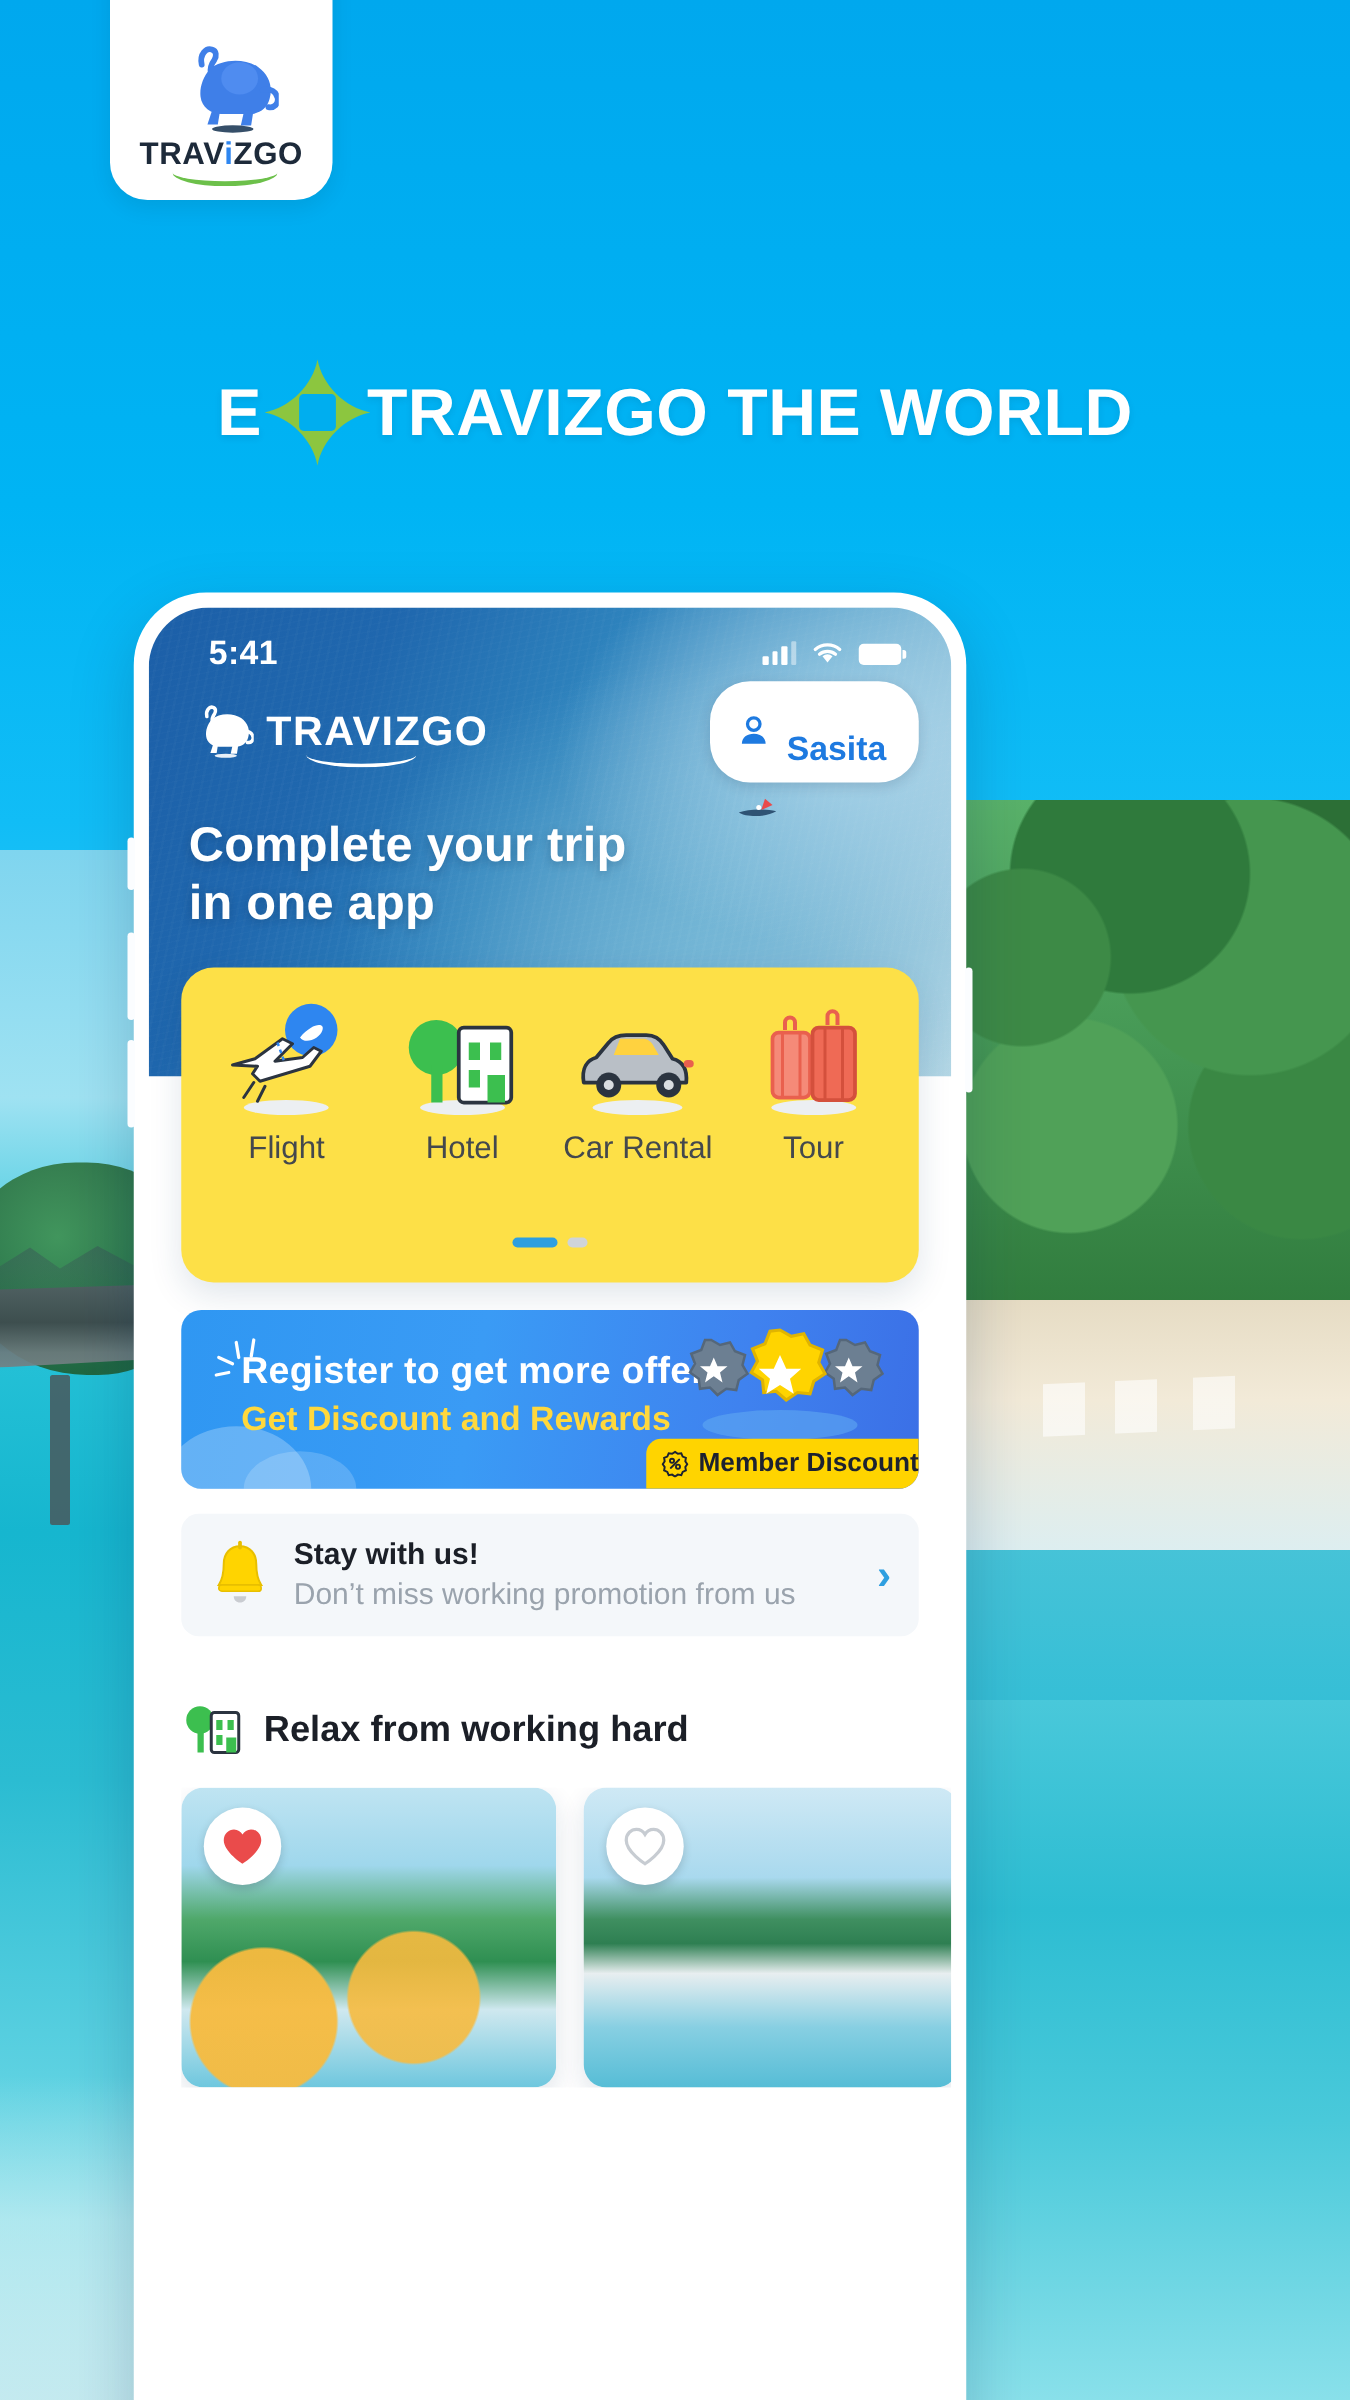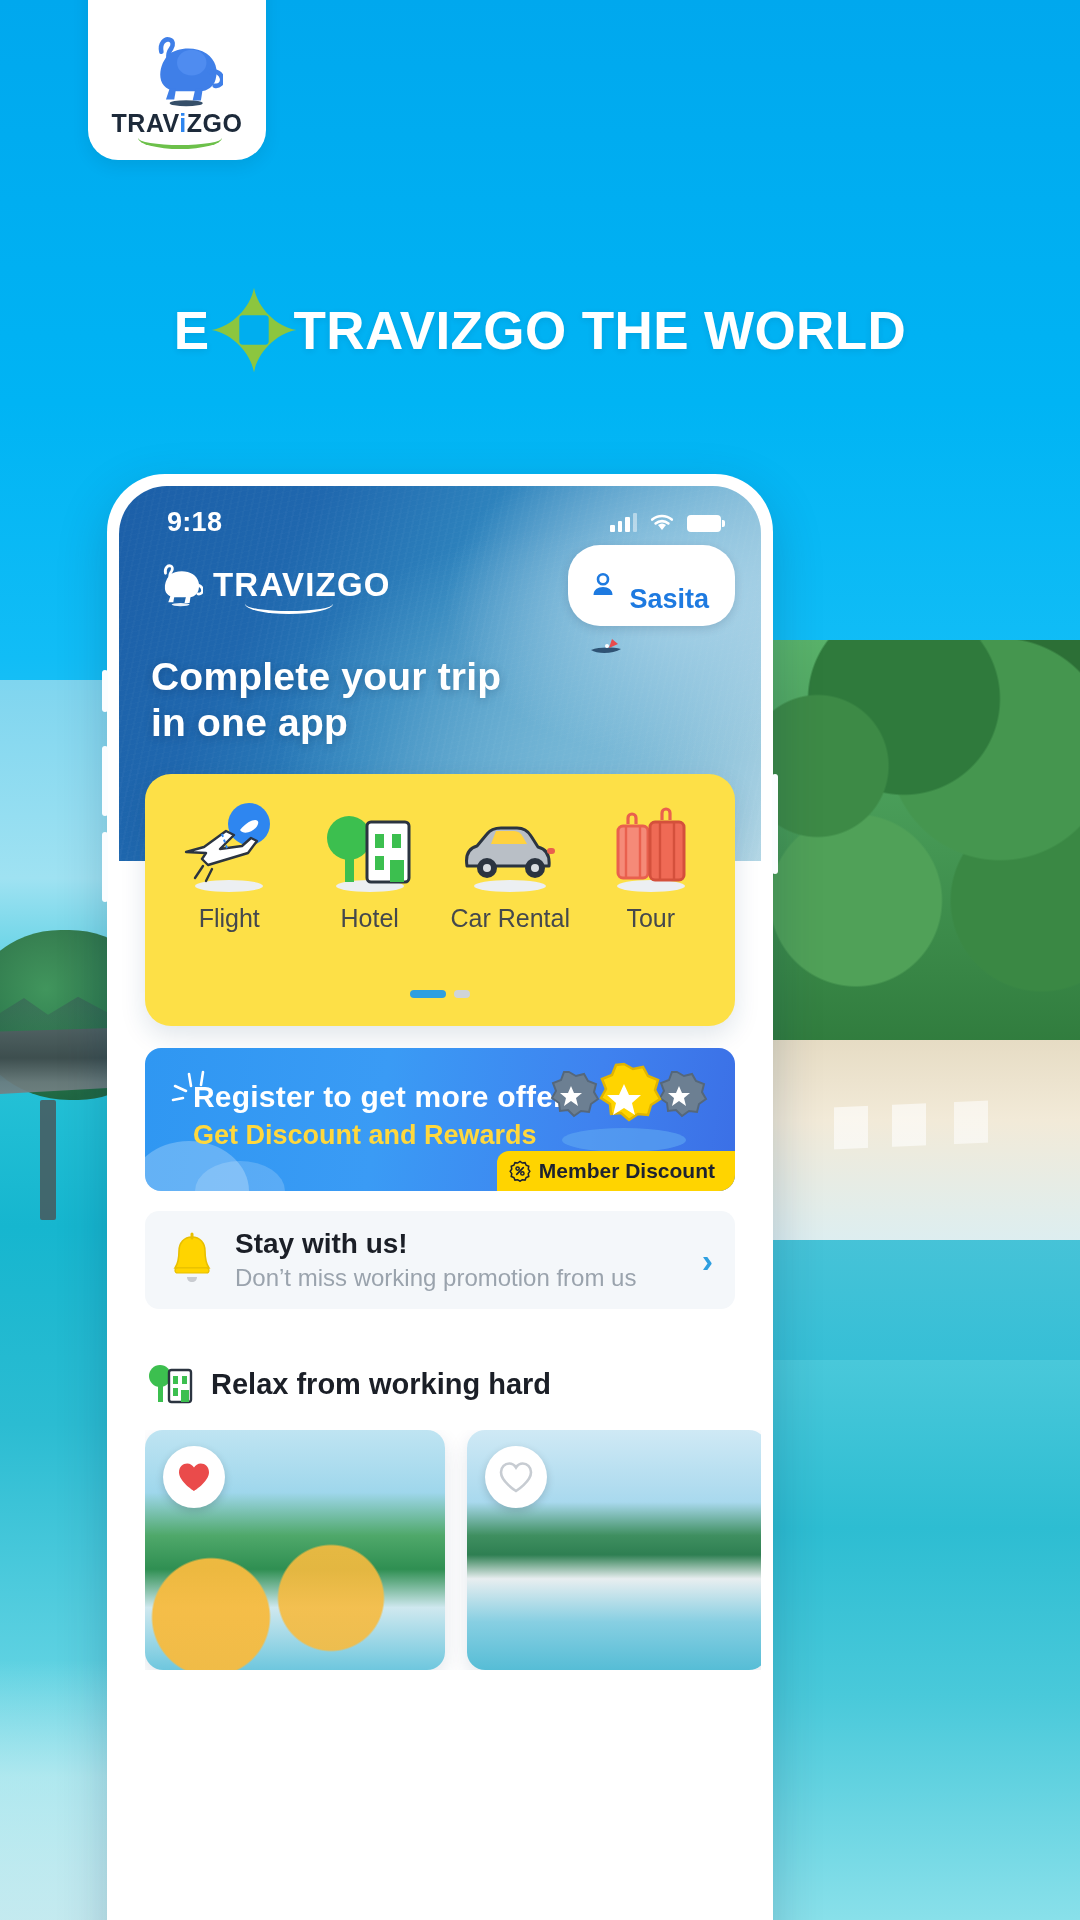--- a/index.html
+++ b/index.html
@@ -214,33 +214,33 @@
     position:absolute;left:50px;bottom:-30px;width:90px;height:60px;background:rgba(255,255,255,.18);
     border-radius:50%;
   }
   .reg .sparks{position:absolute;left:24px;top:22px;width:60px;height:40px;}
   .reg .txt{position:absolute;left:48px;top:32px;}
   .reg .t1{font-size:30px;font-weight:700;color:#fff;letter-spacing:.2px;}
   .reg .t2{font-size:27px;font-weight:600;color:#ffd83d;margin-top:6px;}
   .reg .medals{position:absolute;right:22px;top:14px;width:178px;height:92px;}
   .reg .badge{
     position:absolute;right:0;bottom:0;height:40px;background:#ffd400;
-    display:flex;align-items:center;gap:8px;padding:0 20px 0 12px;border-radius:12px 0 0 0;
+    display:flex;align-items:center;gap:8px;padding:0 0 0 12px;border-radius:12px 0 0 0;
   }
   .reg .badge span{font-size:21px;font-weight:700;color:#1d2230;}
 
   
   .stay{
     position:absolute;left:26px;right:26px;top:725px;height:98px;
     background:#f4f7fa;border-radius:14px;
     display:flex;align-items:center;padding:0 22px;gap:18px;
   }
   .stay .bell{width:50px;height:56px;flex:none;}
   .stay .col{flex:1;}
-  .stay .s1{font-size:28px;font-weight:700;color:#1b1f27;}
+  .stay .s1{font-size:24px;font-weight:700;color:#1b1f27;}
   .stay .s2{font-size:24px;color:#9aa3ad;margin-top:4px;}
   .stay .chev{color:#2e9fe0;font-size:34px;font-weight:700;line-height:1;}
 
   
   .sect{
     position:absolute;left:26px;right:38px;top:868px;height:60px;
     display:flex;align-items:center;gap:14px;
   }
   .sect .ico{width:52px;height:48px;}
   .sect .h{font-size:29px;font-weight:700;color:#1b1f27;}
@@ -330,21 +330,21 @@
 
     <div class="hero">
       <div class="ripple"></div>
       <svg class="surfer" viewBox="0 0 42 20">
         <path d="M4 14c6 4 22 4 30-1-9-2-22-2-30 1z" fill="#1f3f62" opacity=".85"></path>
         <path d="M22 12l3-9 6 5z" fill="#e94b4b"></path>
         <circle cx="20" cy="10" r="2" fill="#fff"></circle>
       </svg>
 
       <div class="statusbar">
-        <div class="sb-time">9:18</div>
+        <div class="sb-time">5:41</div>
         <div class="sb-right">
           <span class="sig">
               <i></i>
               <i></i>
               <i></i>
               <i></i>
             </span>
           <svg width="26" height="20" viewBox="0 0 26 20">
             <path d="M13 18l-4-5a6.4 6.4 0 0 1 8 0z" fill="#fff"></path>
             <path d="M3.2 7.6a15 15 0 0 1 19.6 0" fill="none" stroke="#fff" stroke-width="2.6" stroke-linecap="round"></path>

